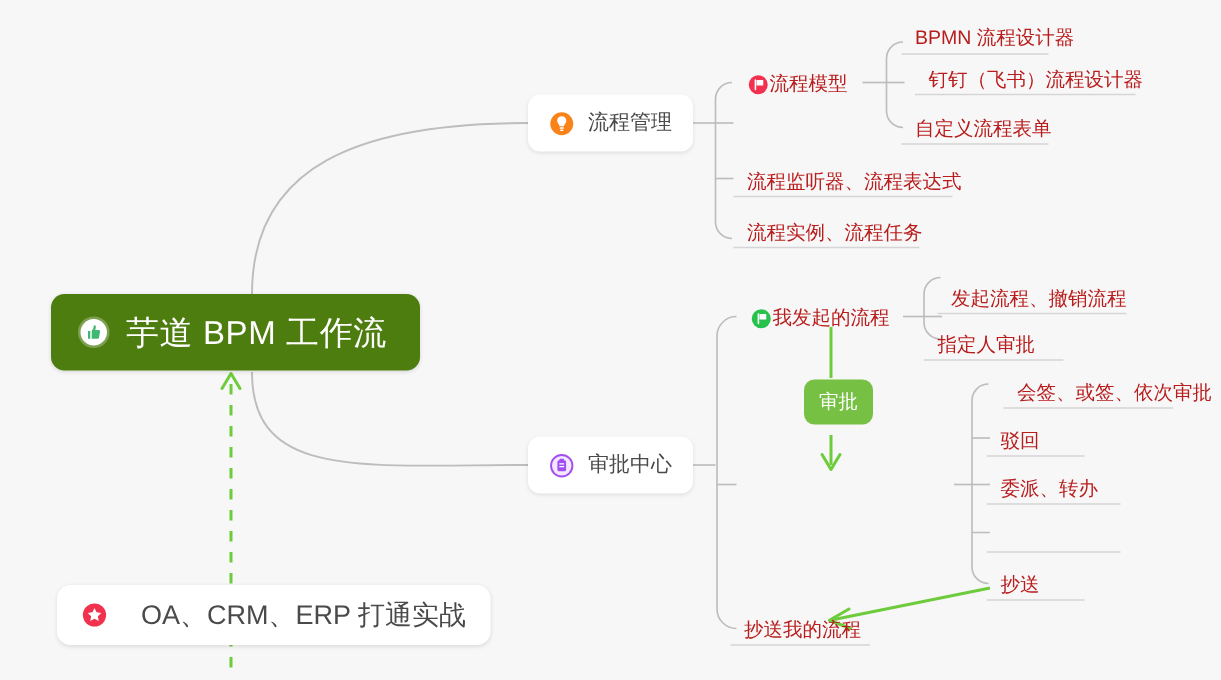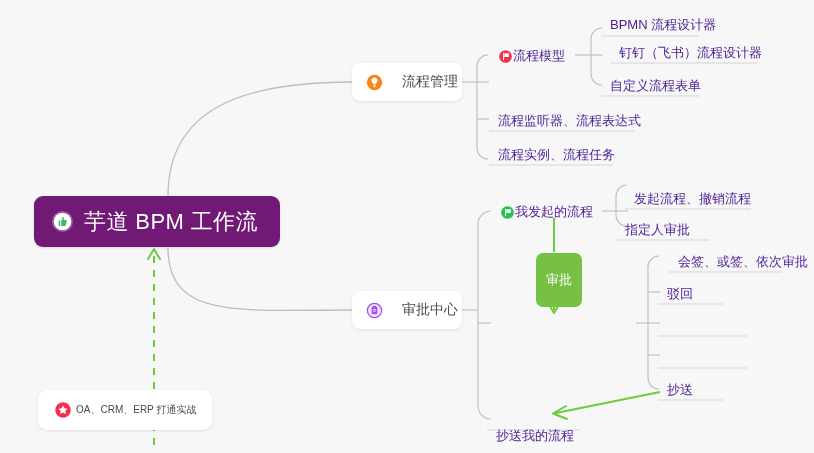--- a/index.html
+++ b/index.html
@@ -23,21 +23,21 @@
     pointer-events: none;
   }
 
   
   .root-node {
     position: absolute;
     left: 34px;
     top: 196px;
     width: 246px;
     height: 51px;
-    background: #701a75;
+    background: #4d7c0f;
     border-radius: 9px;
     box-shadow: 0 1px 3px rgba(0,0,0,0.13);
     display: flex;
     align-items: center;
     padding-left: 17px;
     box-sizing: border-box;
     z-index: 6;
   }
   .root-label {
     color: #ffffff;
@@ -52,21 +52,20 @@
     position: absolute;
     background: #ffffff;
     border-radius: 8px;
     box-shadow: 0 1px 3px rgba(0,0,0,0.10);
     display: flex;
     align-items: center;
     padding: 0 14px;
     box-sizing: border-box;
     height: 38px;
     z-index: 5;
-    gap: 10px;
   }
   .card-label {
     font-size: 14px;
     color: #4a4a4a;
     margin-left: 9px;
     white-space: nowrap;
   }
 
   
   .note-node {
@@ -77,51 +76,51 @@
     background: #ffffff;
     border-radius: 9px;
     box-shadow: 0 1px 3px rgba(0,0,0,0.10);
     display: flex;
     align-items: center;
     padding: 0 16px;
     box-sizing: border-box;
     z-index: 5;
   }
   .note-label {
-    font-size: 10px;
+    font-size: 18px;
     color: #4a4a4a;
-    margin-left: 4px;
+    margin-left: 22px;
     white-space: nowrap;
   }
 
   
   .leaf-node {
     position: absolute;
     font-size: 13px;
-    color: #4c1d95;
+    color: #b91c1c;
     white-space: nowrap;
     padding: 4px 9px 5px 9px;
     box-sizing: border-box;
     z-index: 4;
   }
   .leaf-node.with-icon {
     display: flex;
     align-items: center;
   }
   .leaf-node .leaf-text { display: inline-block; }
   .leaf-node.with-icon .leaf-text { margin-left: 0; }
 
   
   .tag-node {
     position: absolute;
     background: #76c043;
     border-radius: 7px;
     color: #ffffff;
     font-size: 13px;
-    padding: 18px 10px;
+    padding: 6px 10px;
     z-index: 7;
     white-space: nowrap;
   }
 
   
   .icon { display: inline-block; line-height: 0; flex: 0 0 auto; }
 </style>
 </head>
 <body>
 
@@ -299,21 +298,24 @@
     <span>审批</span>
   </div>
 
 
   <div class="leaf-node" style="left:669px; top:249px;">
     <span class="leaf-text">会签、或签、依次审批</span>
   </div>
   <div class="leaf-node" style="left:658px; top:281px;">
     <span class="leaf-text">驳回</span>
   </div>
+  <div class="leaf-node" style="left:658px; top:313px;">
+    <span class="leaf-text">委派、转办</span>
+  </div>
   <div class="leaf-node" style="left:658px; top:377px;">
     <span class="leaf-text">抄送</span>
   </div>
 
-  <div class="leaf-node" style="left:487px; top:407px;margin-top:16px;">
+  <div class="leaf-node" style="left:487px; top:407px;">
     <span class="leaf-text">抄送我的流程</span>
   </div>
 
 </div>
 
 </body></html>

